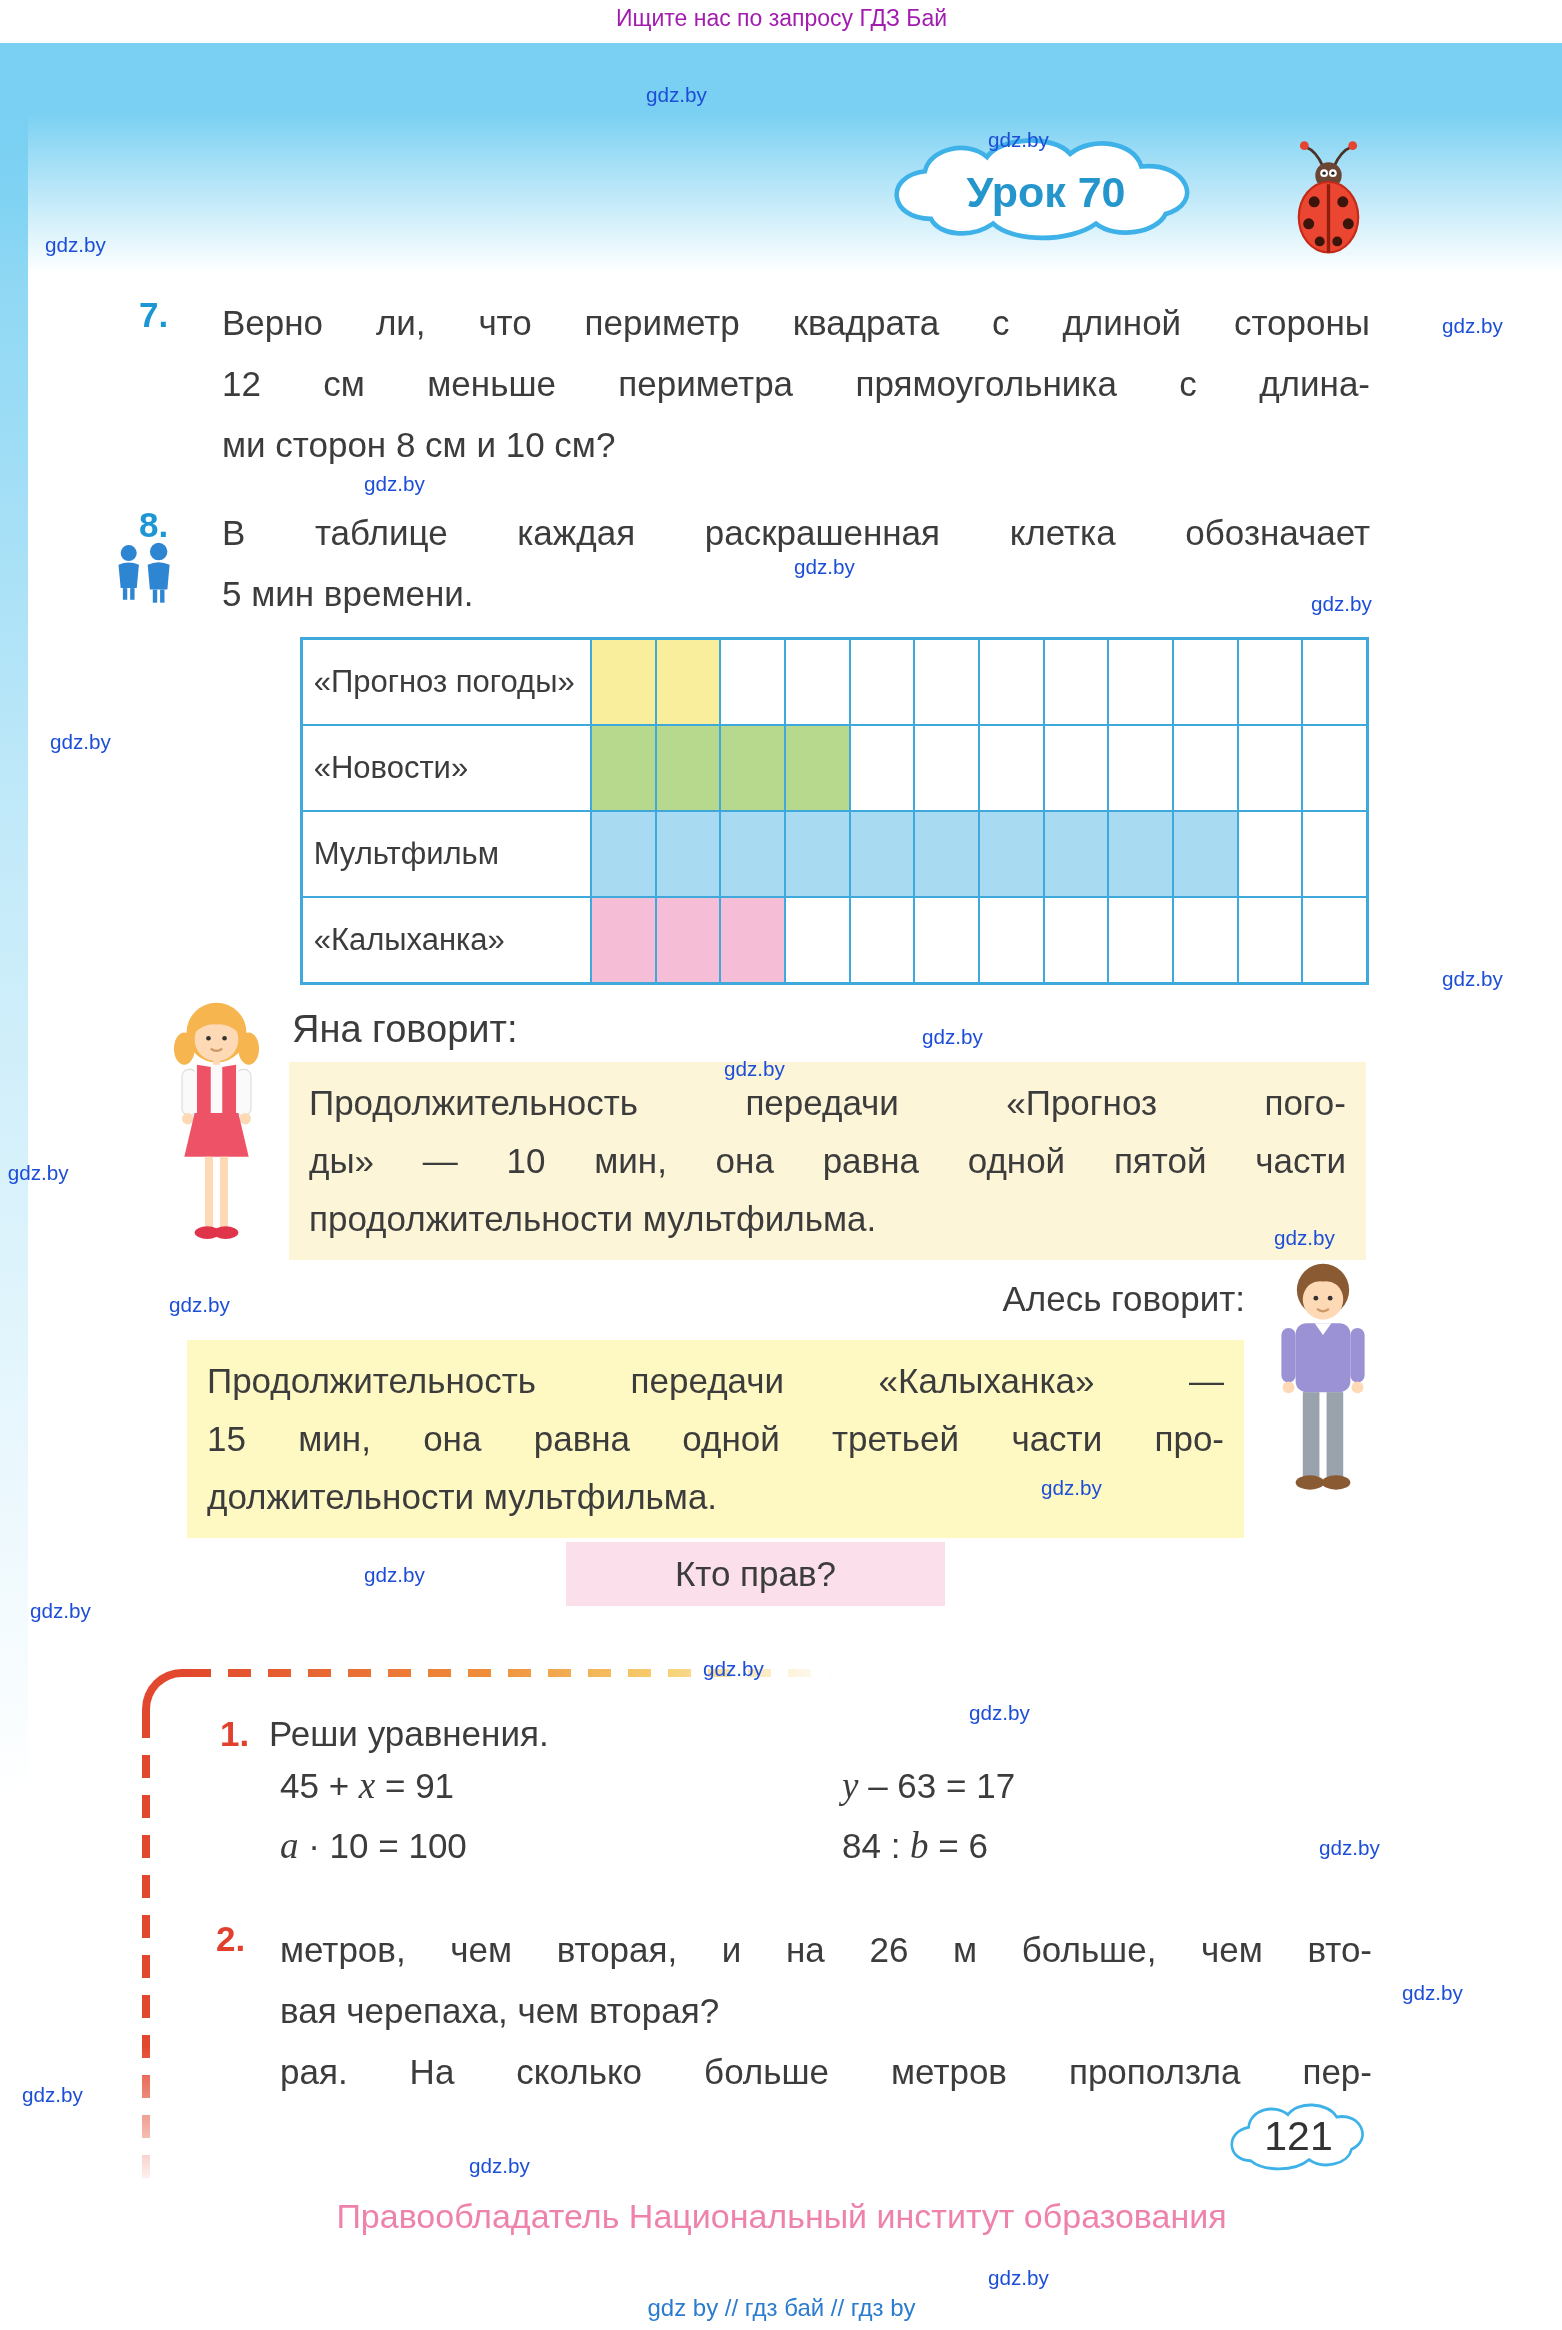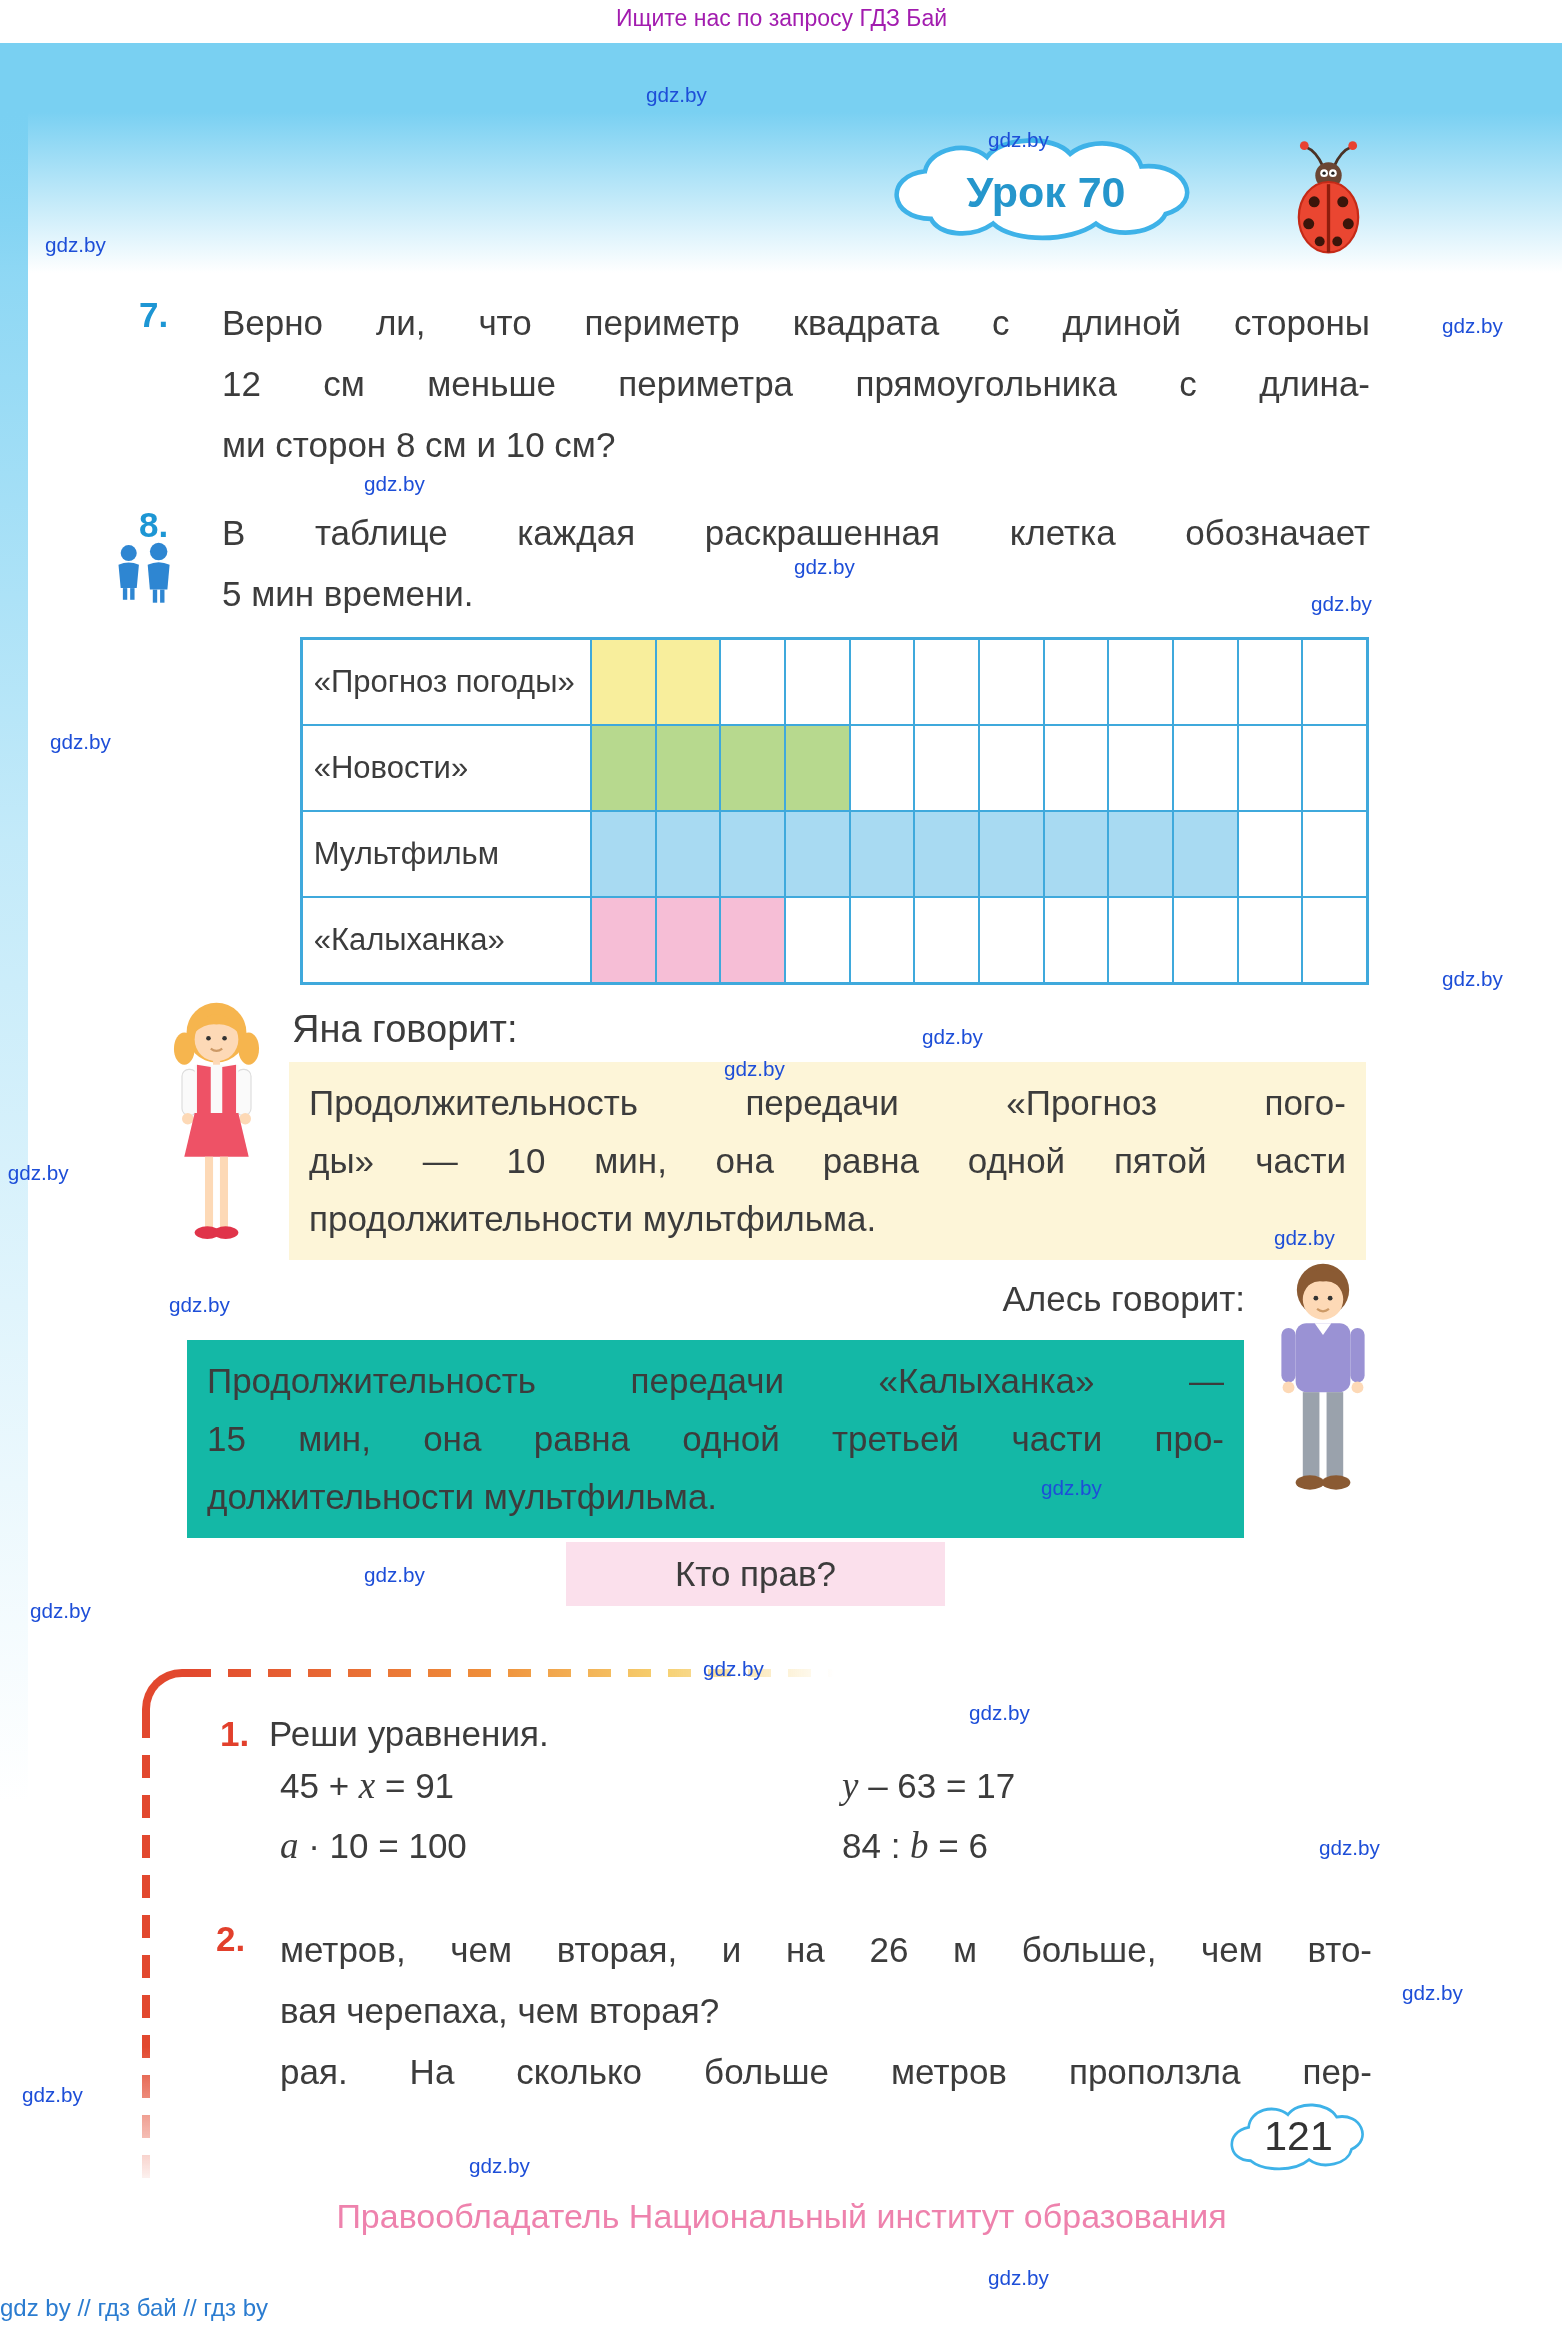--- a/index.html
+++ b/index.html
@@ -39,21 +39,21 @@
   .sched{position:absolute;left:300px;top:637px;width:1065px;border:2.3px solid #3fa9dc;
          display:grid;grid-template-columns:289px repeat(12,1fr);background:#fff;}
   .tcell{border:0.8px solid #3fa9dc;height:84px;box-sizing:content-box;}
   .tlabel{display:flex;align-items:center;padding-left:10.7px;font-size:31px;color:#3c3c3c;}
 
   .yana-label{position:absolute;left:292px;top:1008px;font-size:38px;}
   .ales-label{position:absolute;left:842px;top:1279px;width:403px;text-align:right;font-size:35px;}
   .bubble{position:absolute;padding:12.2px 20px;font-size:35px;}
   .bubble .tline{min-height:58px;line-height:58px;}
   .bub-yellow{left:289px;top:1062px;width:1037px;background:#fdf5d8;}
-  .bub-blue{left:187px;top:1340px;width:1017px;background:#14b8a6;}
+  .bub-blue{left:187px;top:1340px;width:1017px;background:#fef9c3;}
   .question{position:absolute;left:566px;top:1542px;width:379px;height:64px;background:#fbe0ec;
             display:flex;align-items:center;justify-content:center;font-size:35px;}
 
   .dash-corner{position:absolute;left:142px;top:1669px;width:46px;height:46px;
                border-top:8.4px solid #e2482e;border-left:8.4px solid #e2482e;border-top-left-radius:40px;}
   .dash-top{position:absolute;left:188px;top:1669px;width:673px;height:8.4px;
             background:linear-gradient(90deg,#e2482e 0%,#ef8f3a 45%,#f6cf6e 70%,rgba(246,207,110,0) 96%);
             -webkit-mask:repeating-linear-gradient(90deg,#000 0 23px,transparent 23px 40px);
             mask:repeating-linear-gradient(90deg,#000 0 23px,transparent 23px 40px);}
   .dash-left{position:absolute;left:142px;top:1715px;width:8.4px;height:474px;
@@ -64,21 +64,21 @@
   .ex1-num{left:220px;top:1714px;}
   .ex1-title{position:absolute;left:269px;top:1714px;font-size:35px;}
   .eq-grid{position:absolute;left:280px;top:1764px;width:1094px;display:grid;
            grid-template-columns:562px auto;row-gap:17px;font-size:35px;}
   .var{font-family:"Liberation Serif",serif;font-style:italic;font-size:37px;}
   .ex2-num{left:216px;top:1919px;}
   .p2text{left:280px;top:1919px;width:1092px;}
 
   .copyright{position:absolute;top:2197px;left:0;width:100%;text-align:center;
              font-size:34px;color:#ee82ad;}
-  .links{position:absolute;top:2294px;left:0;width:100%;
+  .links{position:absolute;top:2294px;left:0;width:100%;text-align:center;
          font-size:24px;color:#2b7cd0;}
   .wm{position:absolute;font-size:20.7px;color:#1d4ed8;white-space:nowrap;}
 </style>
 </head>
 <body>
 
 <div class="page">
 
   <div class="promo">Ищите нас по запросу ГДЗ Бай</div>
   <div class="band"></div>

